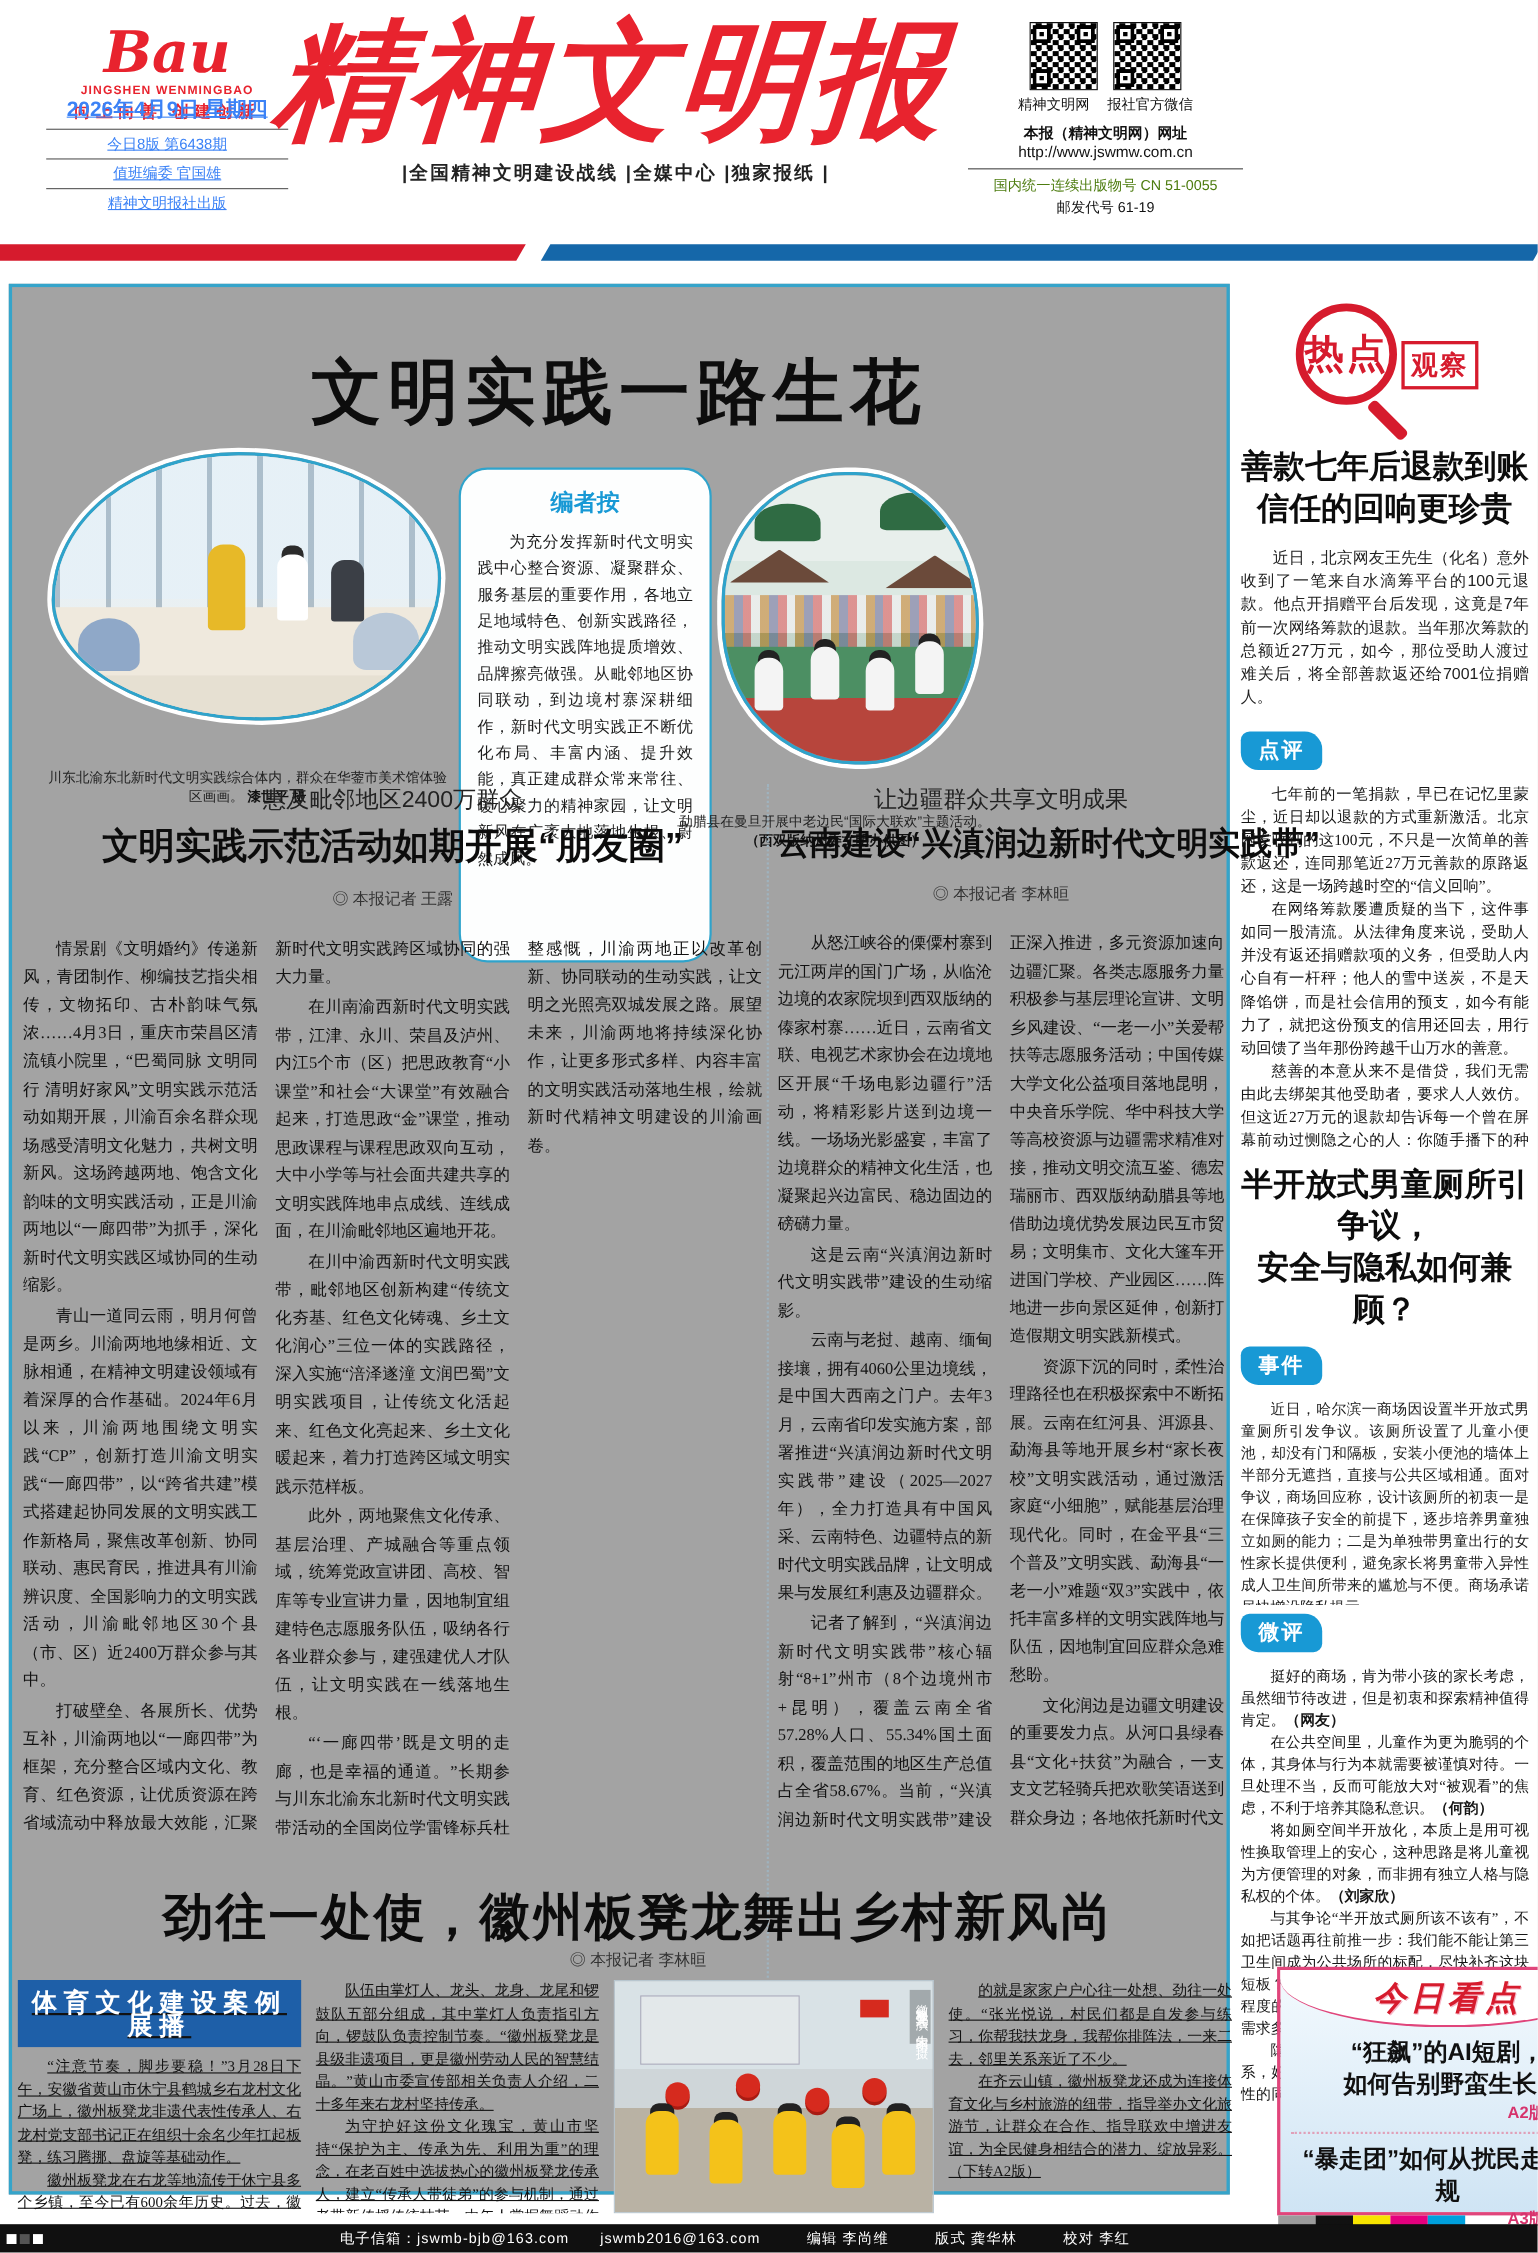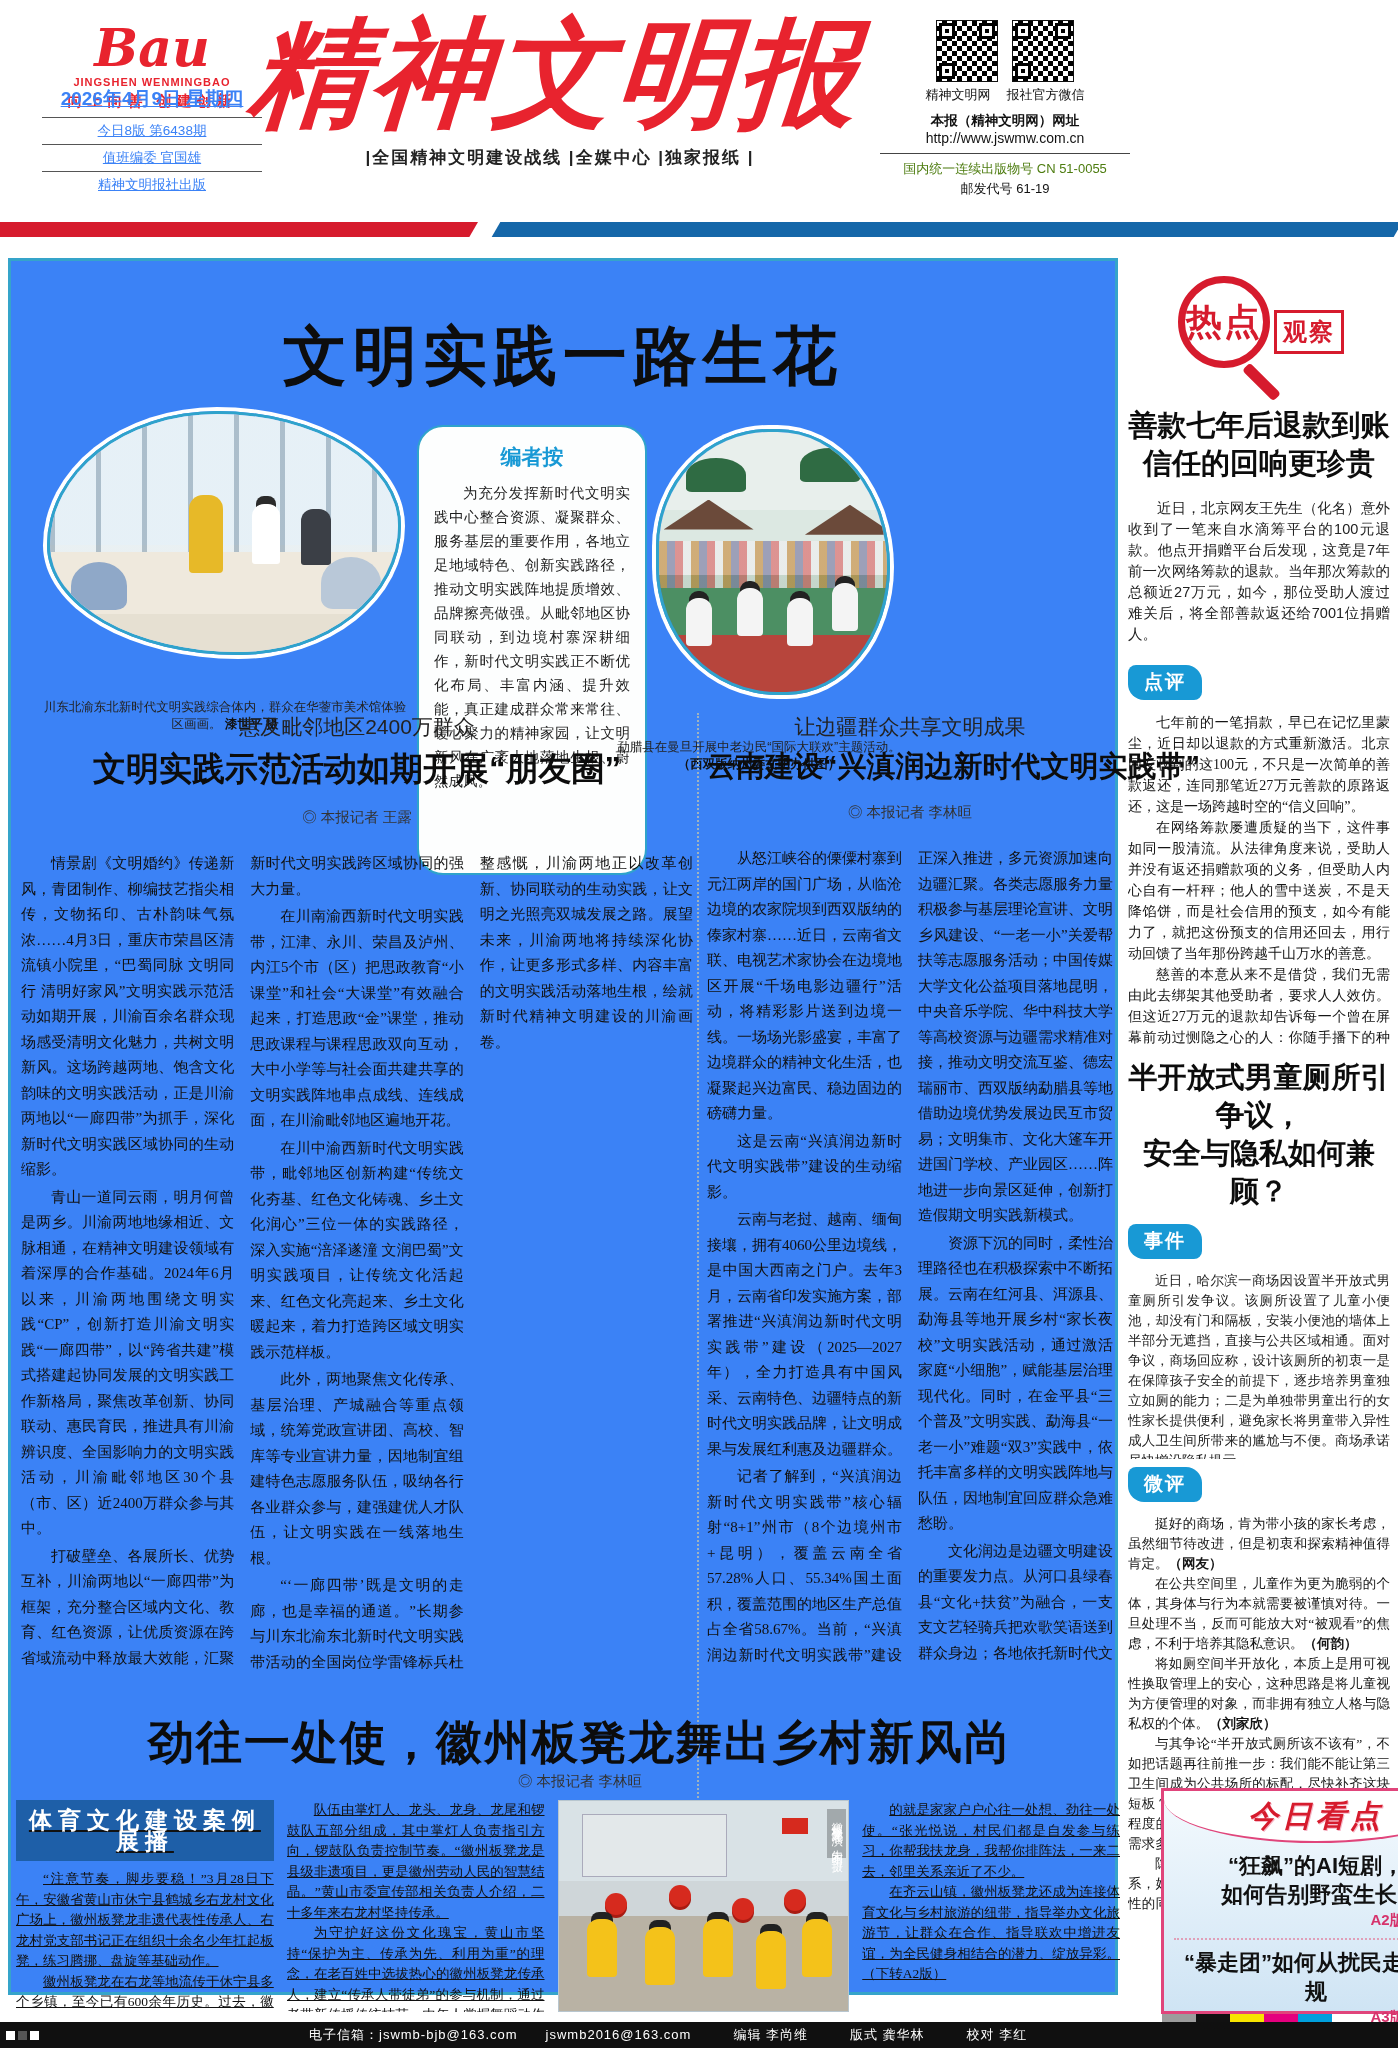--- a/index.html
+++ b/index.html
@@ -30,21 +30,21 @@
   .site-url { font-size:14px; color:#111; }
   .issn { font-size:13px; color:#4d7c0f; border-top:1px solid #444; margin-top:7px; padding-top:6px; }
   .postal { font-size:13px; color:#111; margin-top:2px; }
 
   
   .stripe { position:absolute; top:222px; left:0; width:1398px; height:15px; }
   .stripe .red { position:absolute; left:0; top:0; width:478px; height:15px; background:#d61b2d; transform:skewX(-30deg); transform-origin:top left; }
   .stripe .blue { position:absolute; left:496px; top:0; width:902px; height:15px; background:#1567a9; transform:skewX(-30deg); }
 
   
-  .panel { position:absolute; left:8px; top:258px; width:1110px; height:1737px; background:#3b82f6; border:3px solid #35a4ca; }
+  .panel { position:absolute; left:8px; top:258px; width:1110px; height:1737px; background:#a3a3a3; border:3px solid #35a4ca; }
   .feat-head { position:absolute; left:0; top:52px; width:100%; text-align:center; font-size:64px; font-weight:900; color:#0d0d0d; letter-spacing:6px; }
 
   .blob { position:absolute; overflow:hidden; border:3px solid #2fa3cb; box-shadow:0 0 0 4px #fff; }
   .blob-l { left:36px; top:150px; width:354px; height:244px; border-radius:48% 52% 46% 54% / 55% 47% 53% 45%; }
   .blob-r { left:645px; top:168px; width:234px; height:266px; border-radius:50% 50% 46% 54% / 46% 54% 50% 50%; }
   .ph { position:absolute; inset:0; }
   .ph-gallery { background:linear-gradient(#dfeaf2 0 55%, #efe9dd 55% 100%); }
   .ph-gallery .wins { position:absolute; left:0; top:0; width:100%; height:58%;
      background:repeating-linear-gradient(90deg, #9fb3c2 0 5px, #e8f2f8 5px 46px); opacity:.8; }
   .ph-gallery .p1 { position:absolute; left:40%; top:34%; width:34px; height:78px; background:#e7b928; border-radius:14px 14px 4px 4px; }

